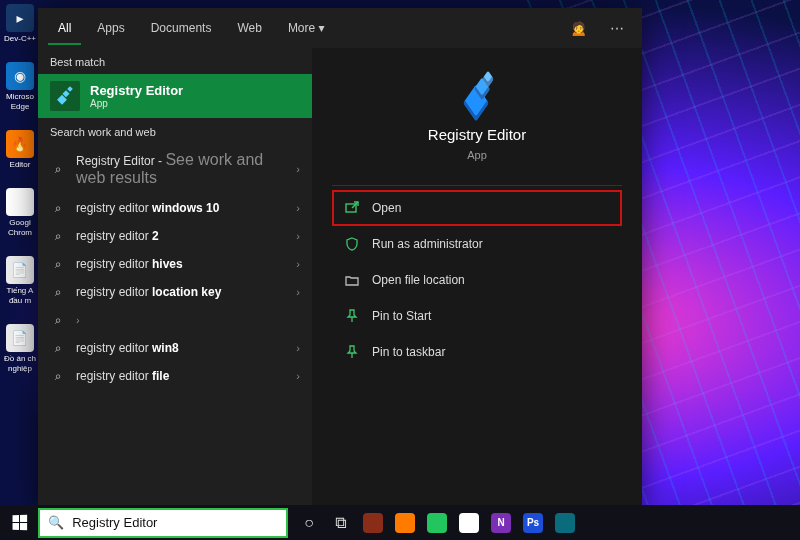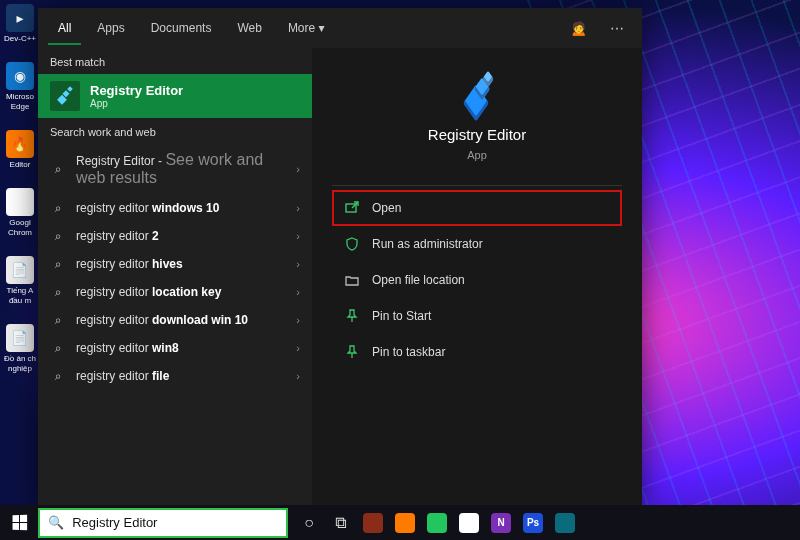--- a/index.html
+++ b/index.html
@@ -160,21 +160,20 @@
     <span class="txt">registry editor <b>hives</b></span>
     <span class="chev">›</span>
           </div>
           <div class="srow">
             <span class="mag">⌕</span>
     <span class="txt">registry editor <b>location key</b></span>
     <span class="chev">›</span>
           </div>
           <div class="srow">
             <span class="mag">⌕</span>
-    <span class="txt">registry editor <b>download win 10</b></span>
     <span class="chev">›</span>
           </div>
           <div class="srow">
             <span class="mag">⌕</span>
     <span class="txt">registry editor <b>win8</b></span>
     <span class="chev">›</span>
           </div>
           <div class="srow">
             <span class="mag">⌕</span>
     <span class="txt">registry editor <b>file</b></span>

